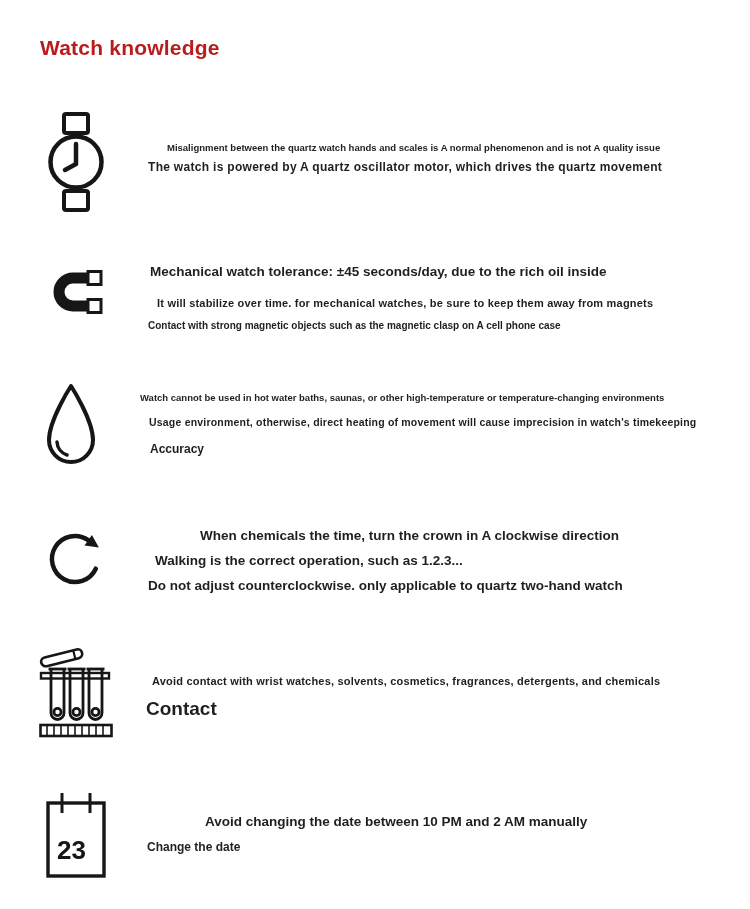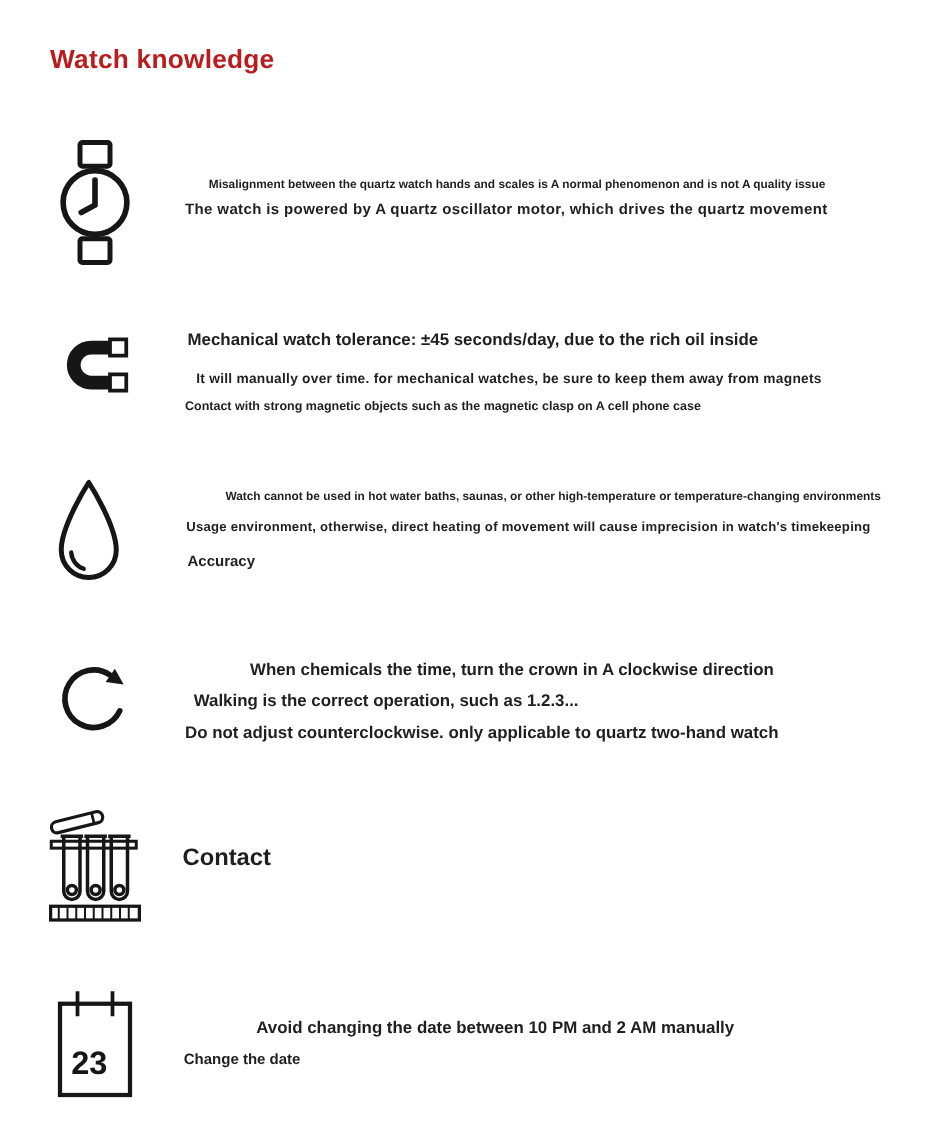--- a/index.html
+++ b/index.html
@@ -27,21 +27,21 @@
   .r5 { top: 643px; } .r5 .icon-box { top: 0; }   .r5 .text-col { top: 32px; }
   .r6 { top: 786px; } .r6 .icon-box { top: 5px; justify-content: center; } .r6 .text-col { top: 28px; }
 
   p.l1a { font-size: 9.5px;  padding-left: 27px; margin-bottom: 6px; }
   p.l1b { font-size: 12px;   padding-left: 8px;  letter-spacing: 0.3px; }
 
   p.l2a { font-size: 13.5px; padding-left: 10px; margin-bottom: 16px; }
   p.l2b { font-size: 11px;   padding-left: 17px; margin-bottom: 9px; letter-spacing: 0.2px; }
   p.l2c { font-size: 10px;   padding-left: 8px; }
 
-  p.l3a { font-size: 9.5px;  padding-left: 0;    margin-bottom: 12px; text-align: center; }
+  p.l3a { font-size: 9.5px;  padding-left: 0;    margin-bottom: 12px; }
   p.l3b { font-size: 10.5px; padding-left: 9px;  margin-bottom: 13px; letter-spacing: 0.2px; }
   p.l3c { font-size: 12px;   padding-left: 10px; }
 
   p.l4a { font-size: 13.5px; padding-left: 60px; margin-bottom: 8px; }
   p.l4b { font-size: 13.5px; padding-left: 15px; margin-bottom: 8px; }
   p.l4c { font-size: 13.5px; padding-left: 8px; }
 
   p.l5a { font-size: 11px;   padding-left: 12px; margin-bottom: 8px; letter-spacing: 0.2px; }
   p.l5b { font-size: 19px;   padding-left: 6px; }
 
@@ -73,21 +73,21 @@
   <section class="row r2">
     <div class="icon-box">
       <svg width="58" height="52" viewBox="0 0 58 52">
         <path d="M44,12 H26 a14,14 0 0 0 0,28 H44" fill="none" stroke="#161616" stroke-width="11"></path>
         <rect x="41" y="5.5" width="13" height="13" fill="#ffffff" stroke="#161616" stroke-width="3"></rect>
         <rect x="41" y="33.5" width="13" height="13" fill="#ffffff" stroke="#161616" stroke-width="3"></rect>
       </svg>
     </div>
     <div class="text-col">
       <p class="l2a">Mechanical watch tolerance: ±45 seconds/day, due to the rich oil inside</p>
-      <p class="l2b">It will manually over time. for mechanical watches, be sure to keep them away from magnets</p>
+      <p class="l2b">It will stabilize over time. for mechanical watches, be sure to keep them away from magnets</p>
       <p class="l2c">Contact with strong magnetic objects such as the magnetic clasp on A cell phone case</p>
     </div>
   </section>
 
   <section class="row r3">
     <div class="icon-box">
       <svg width="58" height="92" viewBox="0 0 58 92">
         <path d="M29,4 C29,4 7,38 7,58 a22,22 0 0 0 44,0 C51,38 29,4 29,4 Z" fill="none" stroke="#161616" stroke-width="4" stroke-linejoin="round"></path>
         <path d="M15,60 a14.5,14.5 0 0 0 10,13" fill="none" stroke="#161616" stroke-width="3.5" stroke-linecap="round"></path>
       </svg>
@@ -140,20 +140,21 @@
           <line x1="29" y1="82" x2="29" y2="93"></line>
           <line x1="36" y1="82" x2="36" y2="93"></line>
           <line x1="43" y1="82" x2="43" y2="93"></line>
           <line x1="50" y1="82" x2="50" y2="93"></line>
           <line x1="57" y1="82" x2="57" y2="93"></line>
           <line x1="64" y1="82" x2="64" y2="93"></line>
         </g>
       </svg>
     </div>
     <div class="text-col">
+      <p class="l5a">Avoid contact with wrist watches, solvents, cosmetics, fragrances, detergents, and chemicals</p>
       <p class="l5b">Contact</p>
     </div>
   </section>
 
   <section class="row r6">
     <div class="icon-box">
       <svg width="62" height="88" viewBox="0 0 62 88">
         <rect x="3" y="12" width="56" height="73" fill="none" stroke="#161616" stroke-width="3.4"></rect>
         <line x1="17" y1="2" x2="17" y2="22" stroke="#161616" stroke-width="3"></line>
         <line x1="45" y1="2" x2="45" y2="22" stroke="#161616" stroke-width="3"></line>

